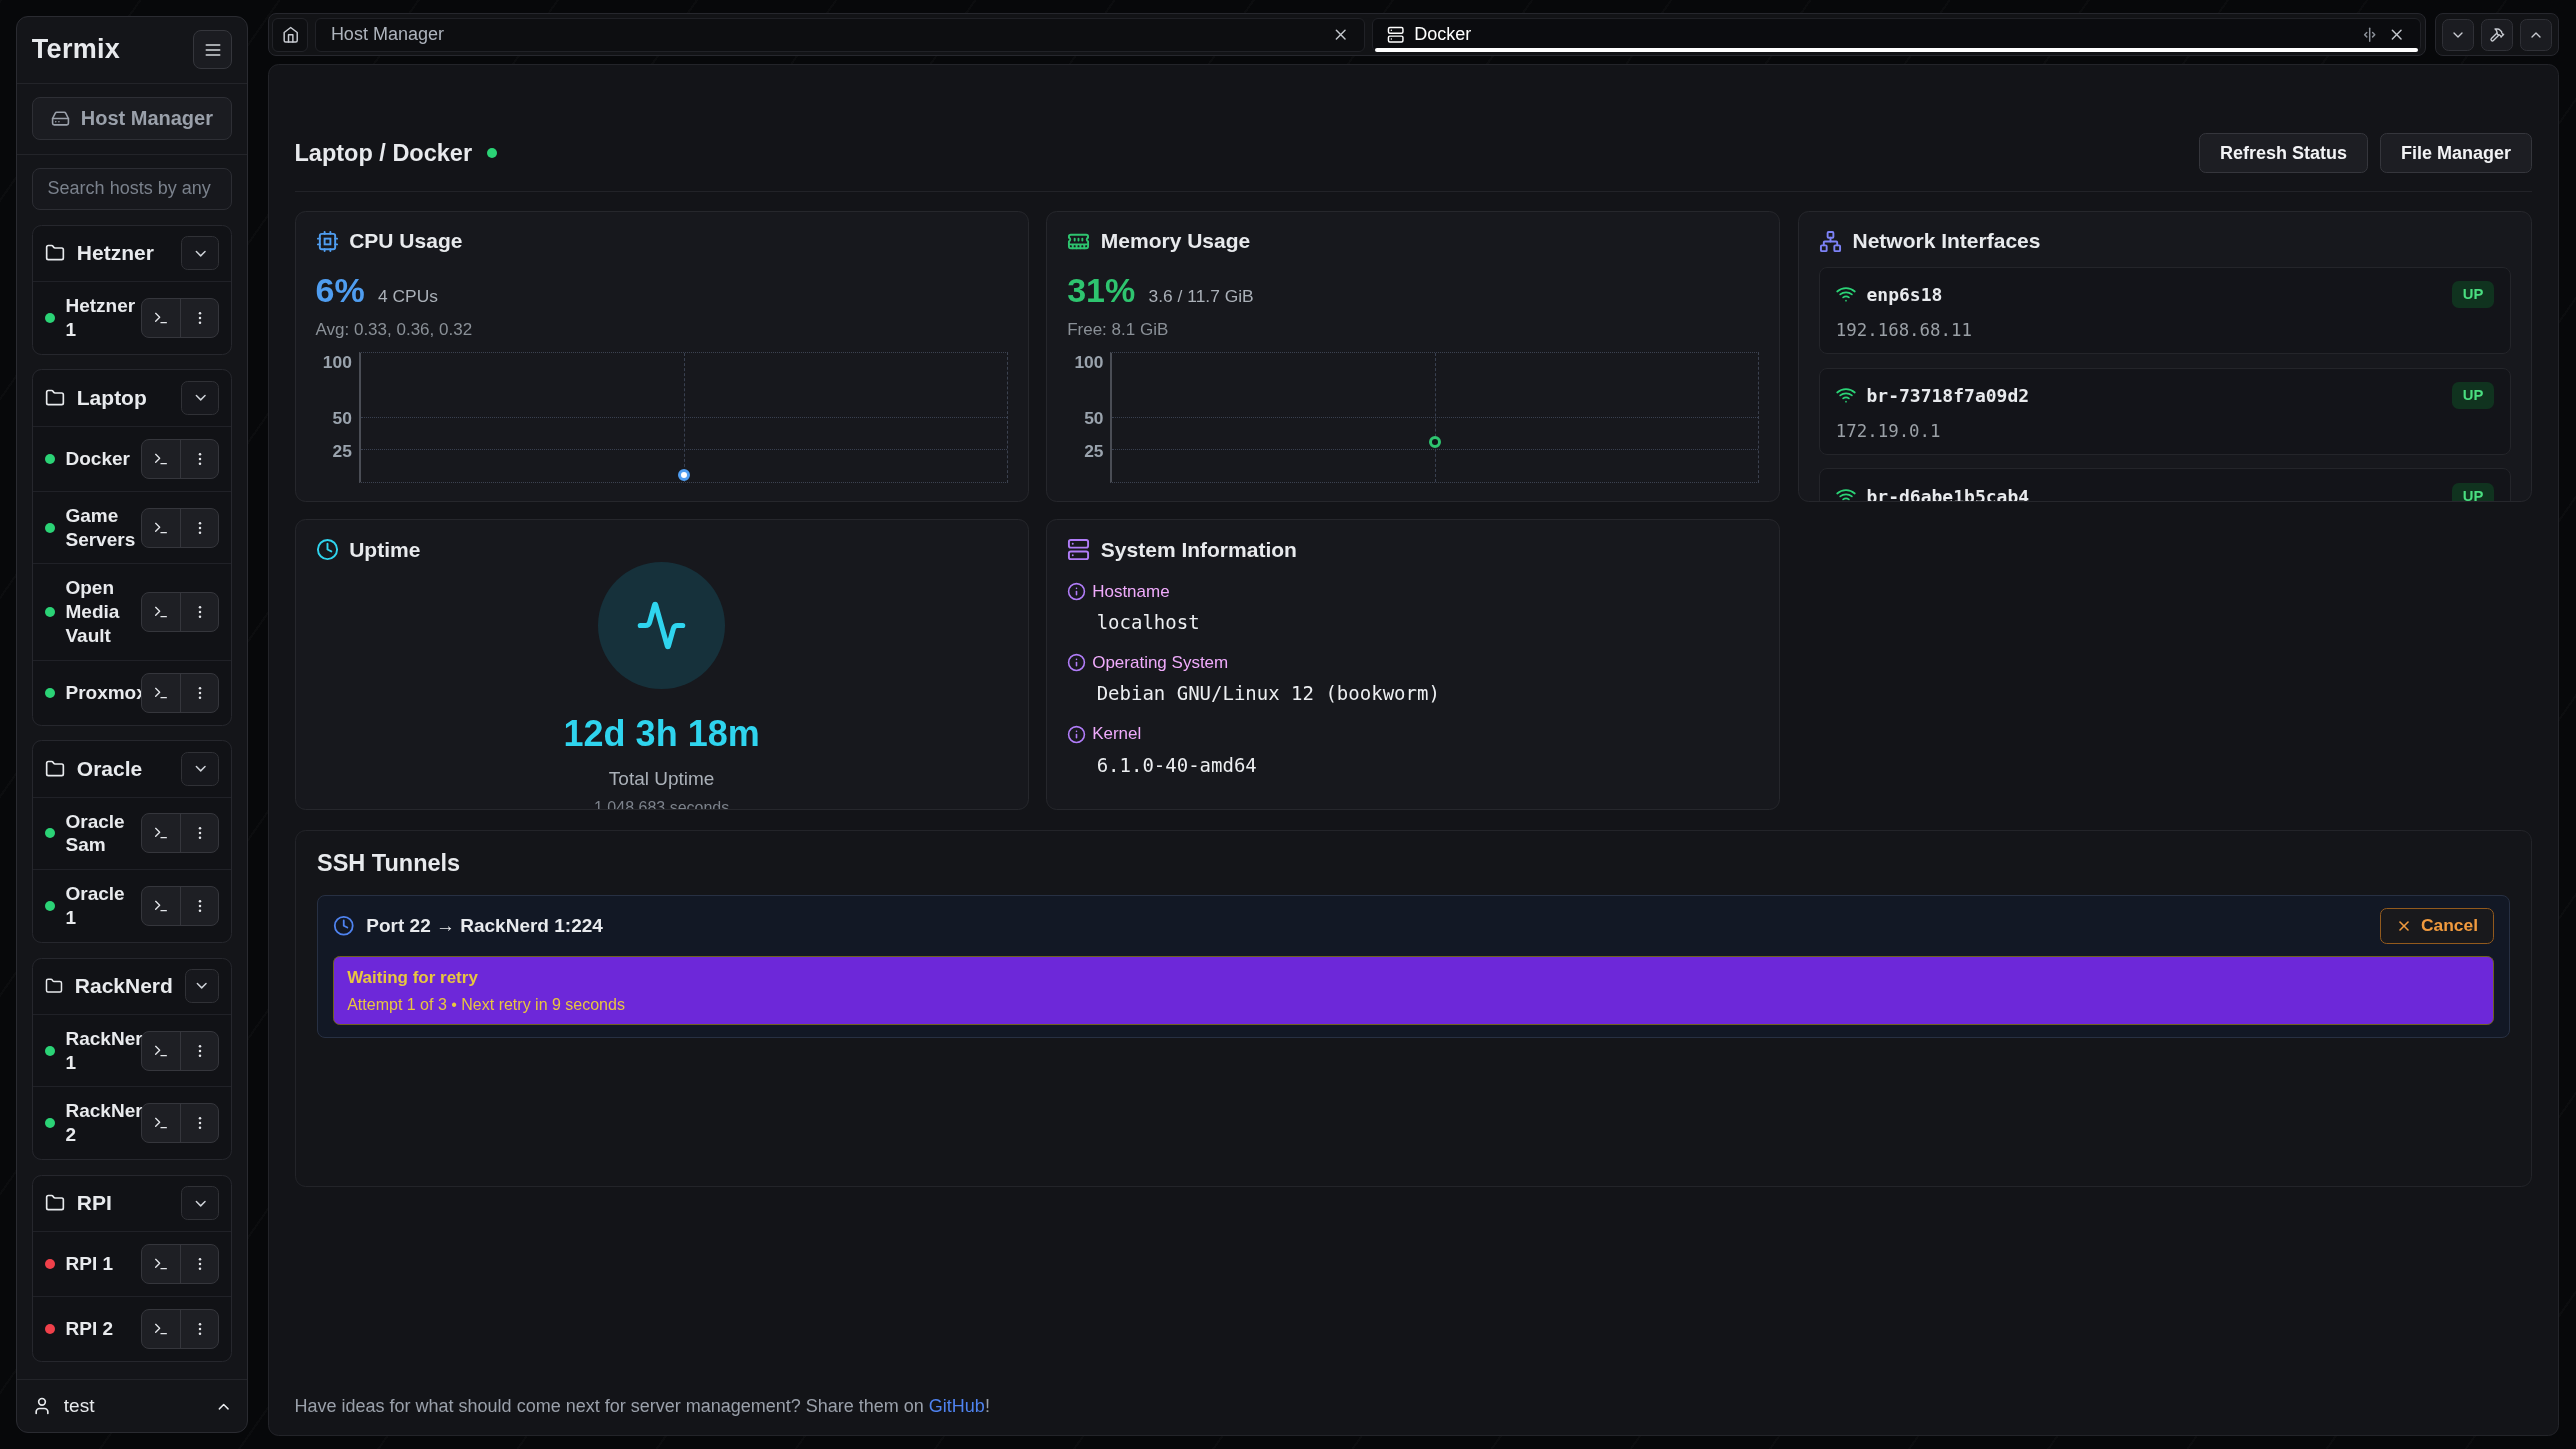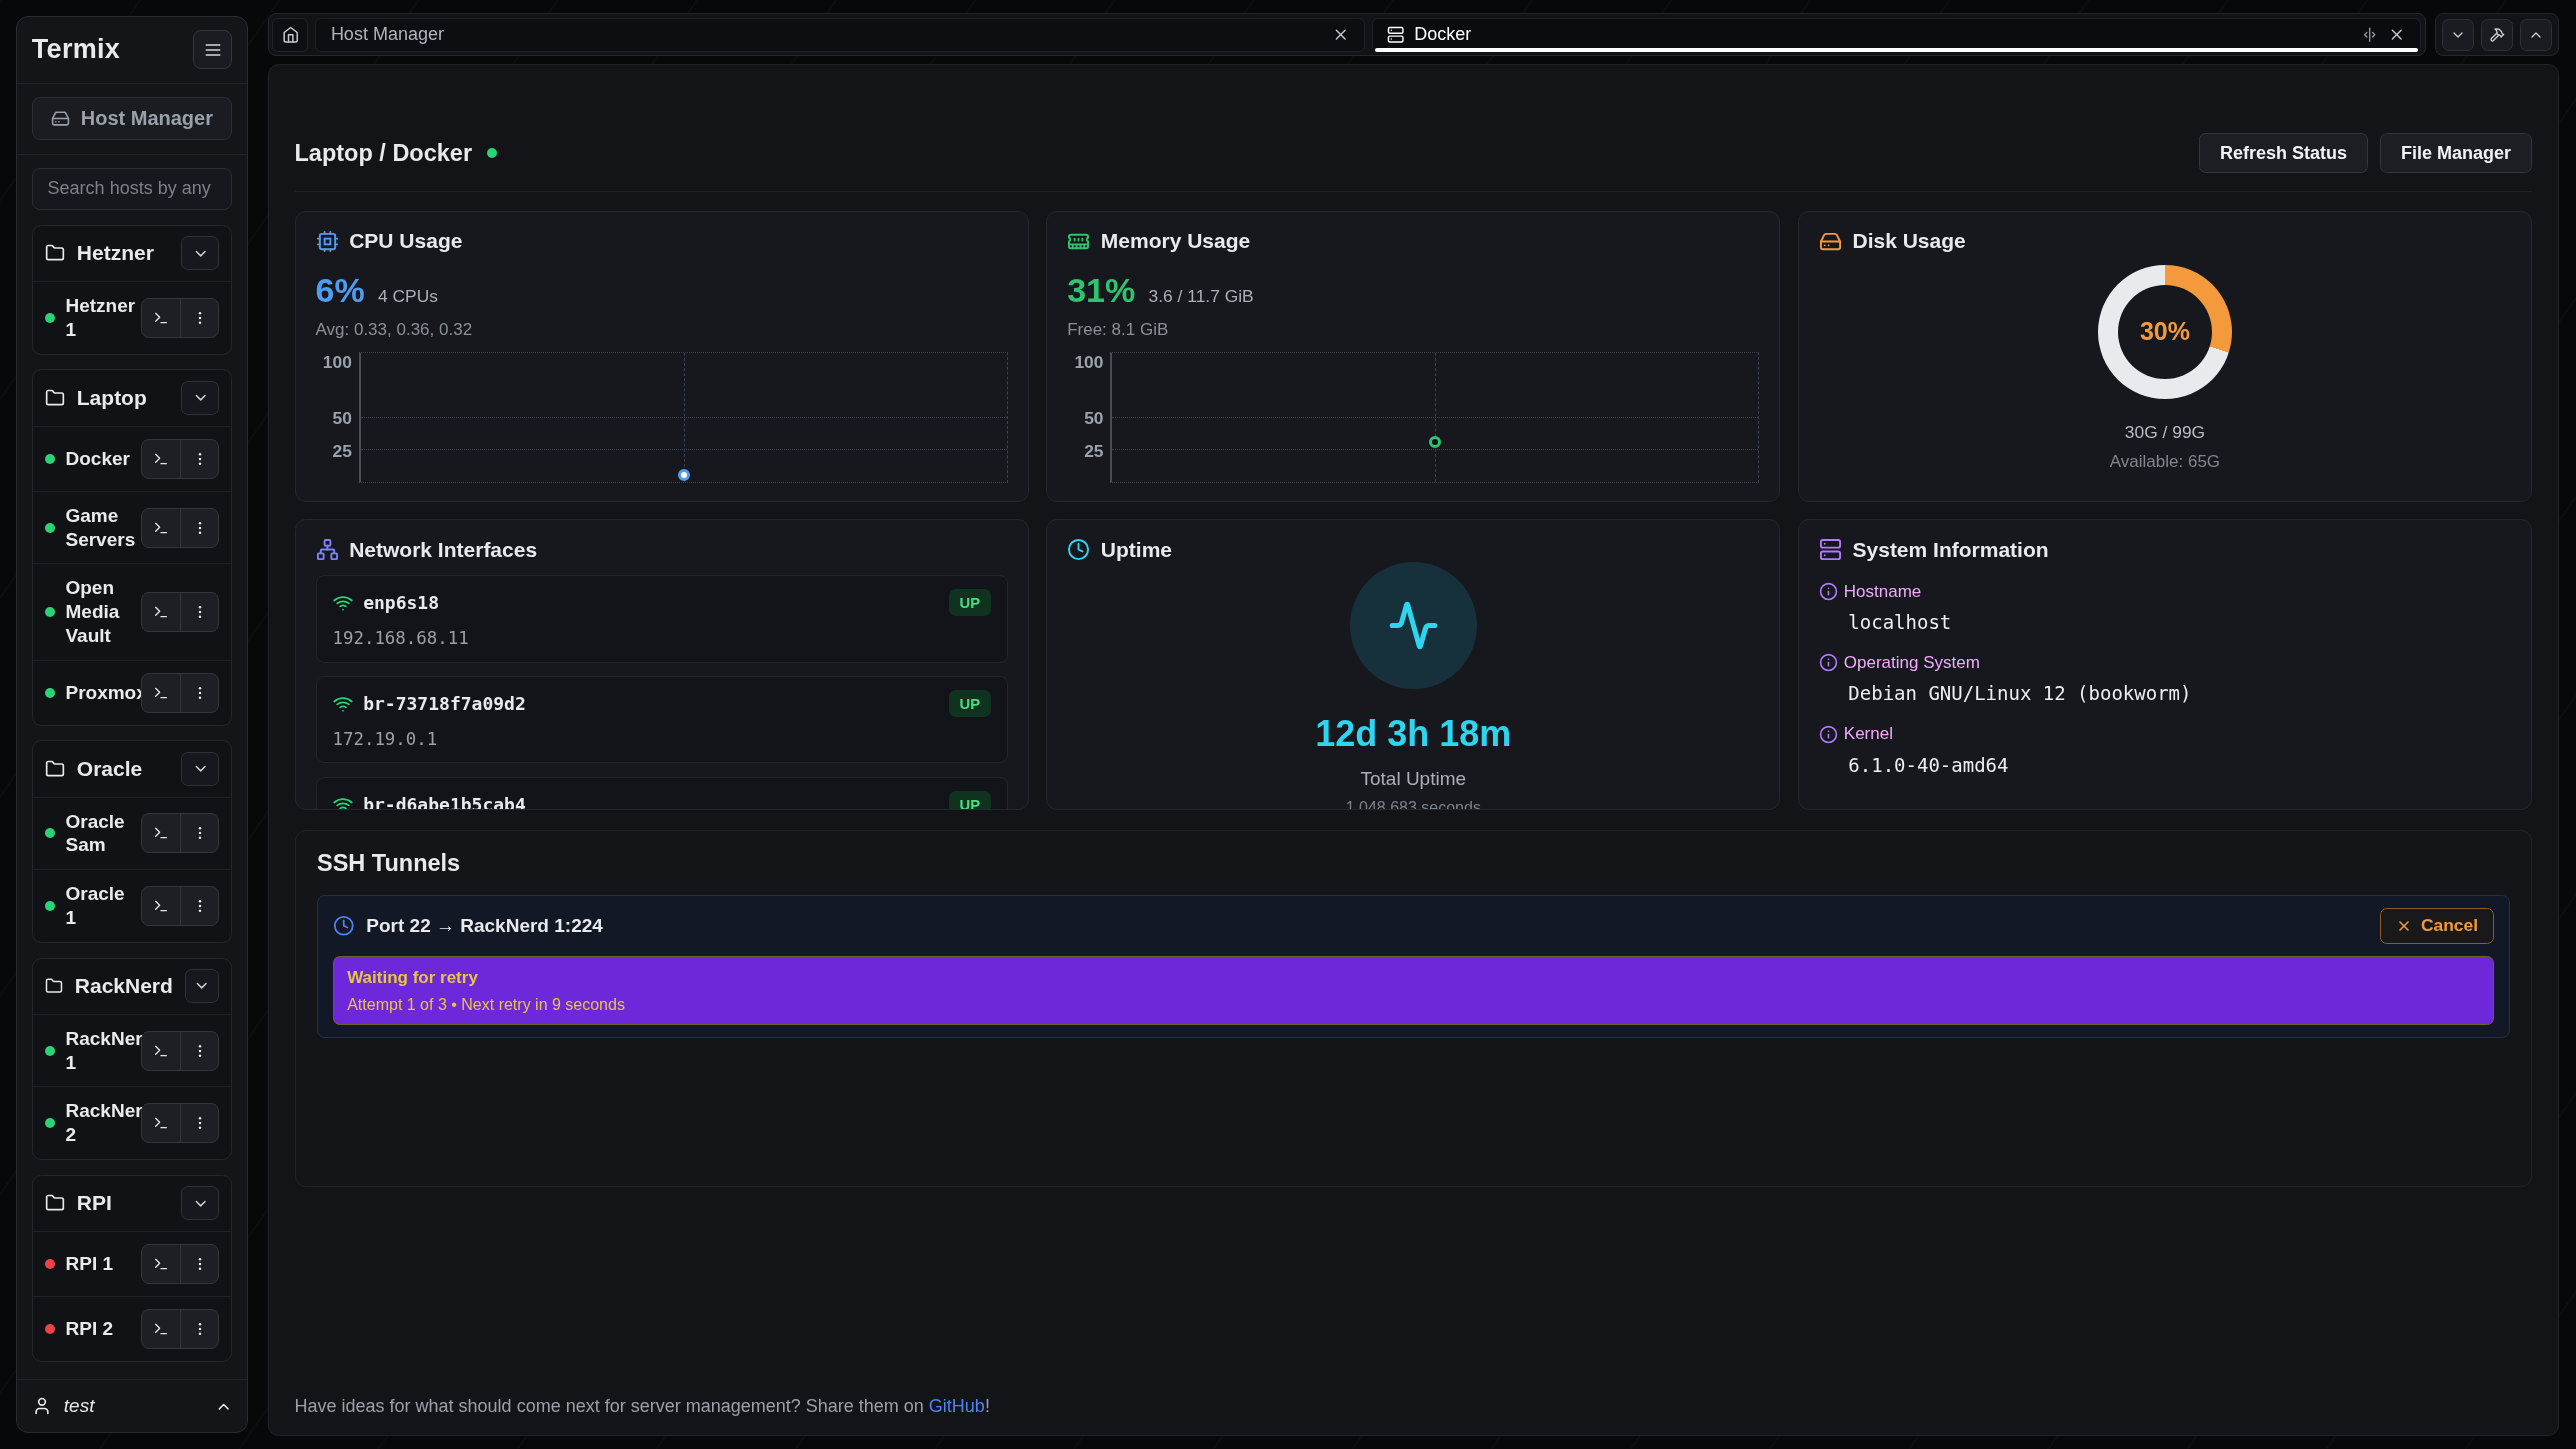--- a/index.html
+++ b/index.html
@@ -45,21 +45,21 @@
   .host-row{display:flex;align-items:center;gap:10.7px;padding:12px;border-top:1.3px solid #202127;cursor:pointer;}
   .dot{width:10px;height:10px;border-radius:50%;flex:none;}
   .dot.online{background:var(--online);}
   .dot.offline{background:var(--offline);}
   .hname{font-size:19px;font-weight:600;flex:1;line-height:1.25;min-width:0;}
   .host-actions{display:flex;border:1.3px solid #35363c;border-radius:8px;background:#1e1f24;overflow:hidden;flex:none;}
   .ha-btn{width:38px;height:38px;background:transparent;border:none;color:#e4e6ea;display:flex;align-items:center;
     justify-content:center;cursor:pointer;}
   .ha-btn + .ha-btn{border-left:1.3px solid #35363c;}
   .side-user{border-top:1.3px solid #232429;padding:14.8px;display:flex;align-items:center;gap:12px;cursor:pointer;}
-  .uname{font-size:19px;flex:1;font-style:italic;}
+  .uname{font-size:19px;flex:1;}
 
   
   .tabbar{display:flex;gap:9.4px;height:43px;flex:none;}
   .tabstrip{flex:1;background:#121316;border:1.3px solid #26272d;border-radius:8px;display:flex;align-items:stretch;
     padding:3.4px;gap:6.7px;min-width:0;position:relative;}
   .home-btn{width:36px;border-radius:6px;background:#0e0f12;border:0.7px solid #222328;color:#c9ccd2;
     display:flex;align-items:center;justify-content:center;cursor:pointer;flex:none;}
   .tab{flex:1;border-radius:6px;background:#0d0e11;border:0.7px solid #202126;display:flex;align-items:center;
     padding:0 14.8px;gap:9.4px;font-size:18px;color:#aeb4bd;cursor:pointer;position:relative;min-width:0;}
   .tab .tlabel{flex:1;}
@@ -622,38 +622,20 @@
             </div>
             <div class="plot">
               <div class="gl g50"></div>
                 <div class="gl g25"></div>
                 <div class="vline"></div>
               <div class="pt mem" style="bottom: calc(31% - 6px);"></div>
             </div>
           </div>
         </div>
 
-        <div class="card">
-          <div class="card-title">
-            <svg width="23" height="23" viewBox="0 0 24 24" fill="none" stroke="var(--disk)" stroke-width="2" stroke-linecap="round" stroke-linejoin="round">
-                <line x1="22" x2="2" y1="12" y2="12"></line>
-                <path d="M5.45 5.11 2 12v6a2 2 0 0 0 2 2h16a2 2 0 0 0 2-2v-6l-3.45-6.89A2 2 0 0 0 16.76 4H7.24a2 2 0 0 0-1.79 1.11z"></path>
-                <line x1="6" x2="6.01" y1="16" y2="16"></line>
-                <line x1="10" x2="10.01" y1="16" y2="16"></line>
-              </svg>
-            <span>Disk Usage</span>
-          </div>
-          <div class="disk-body">
-            <div class="donut" style="background: conic-gradient(rgb(245, 154, 60) 0%, rgb(245, 154, 60) 30%, rgb(233, 234, 238) 30%, rgb(233, 234, 238) 100%);">
-              <span class="donut-label">30%</span>
-            </div>
-            <div class="disk-usage">30G / 99G</div>
-            <div class="disk-avail">Available: 65G</div>
-          </div>
-        </div>
 
         <div class="card">
           <div class="card-title">
             <svg width="23" height="23" viewBox="0 0 24 24" fill="none" stroke="var(--net)" stroke-width="2" stroke-linecap="round" stroke-linejoin="round">
                 <rect x="16" y="16" width="6" height="6" rx="1"></rect>
                 <rect x="2" y="16" width="6" height="6" rx="1"></rect>
                 <rect x="9" y="2" width="6" height="6" rx="1"></rect>
                 <path d="M5 16v-3a1 1 0 0 1 1-1h12a1 1 0 0 1 1 1v3"></path>
                 <path d="M12 12V8"></path>
               </svg>

